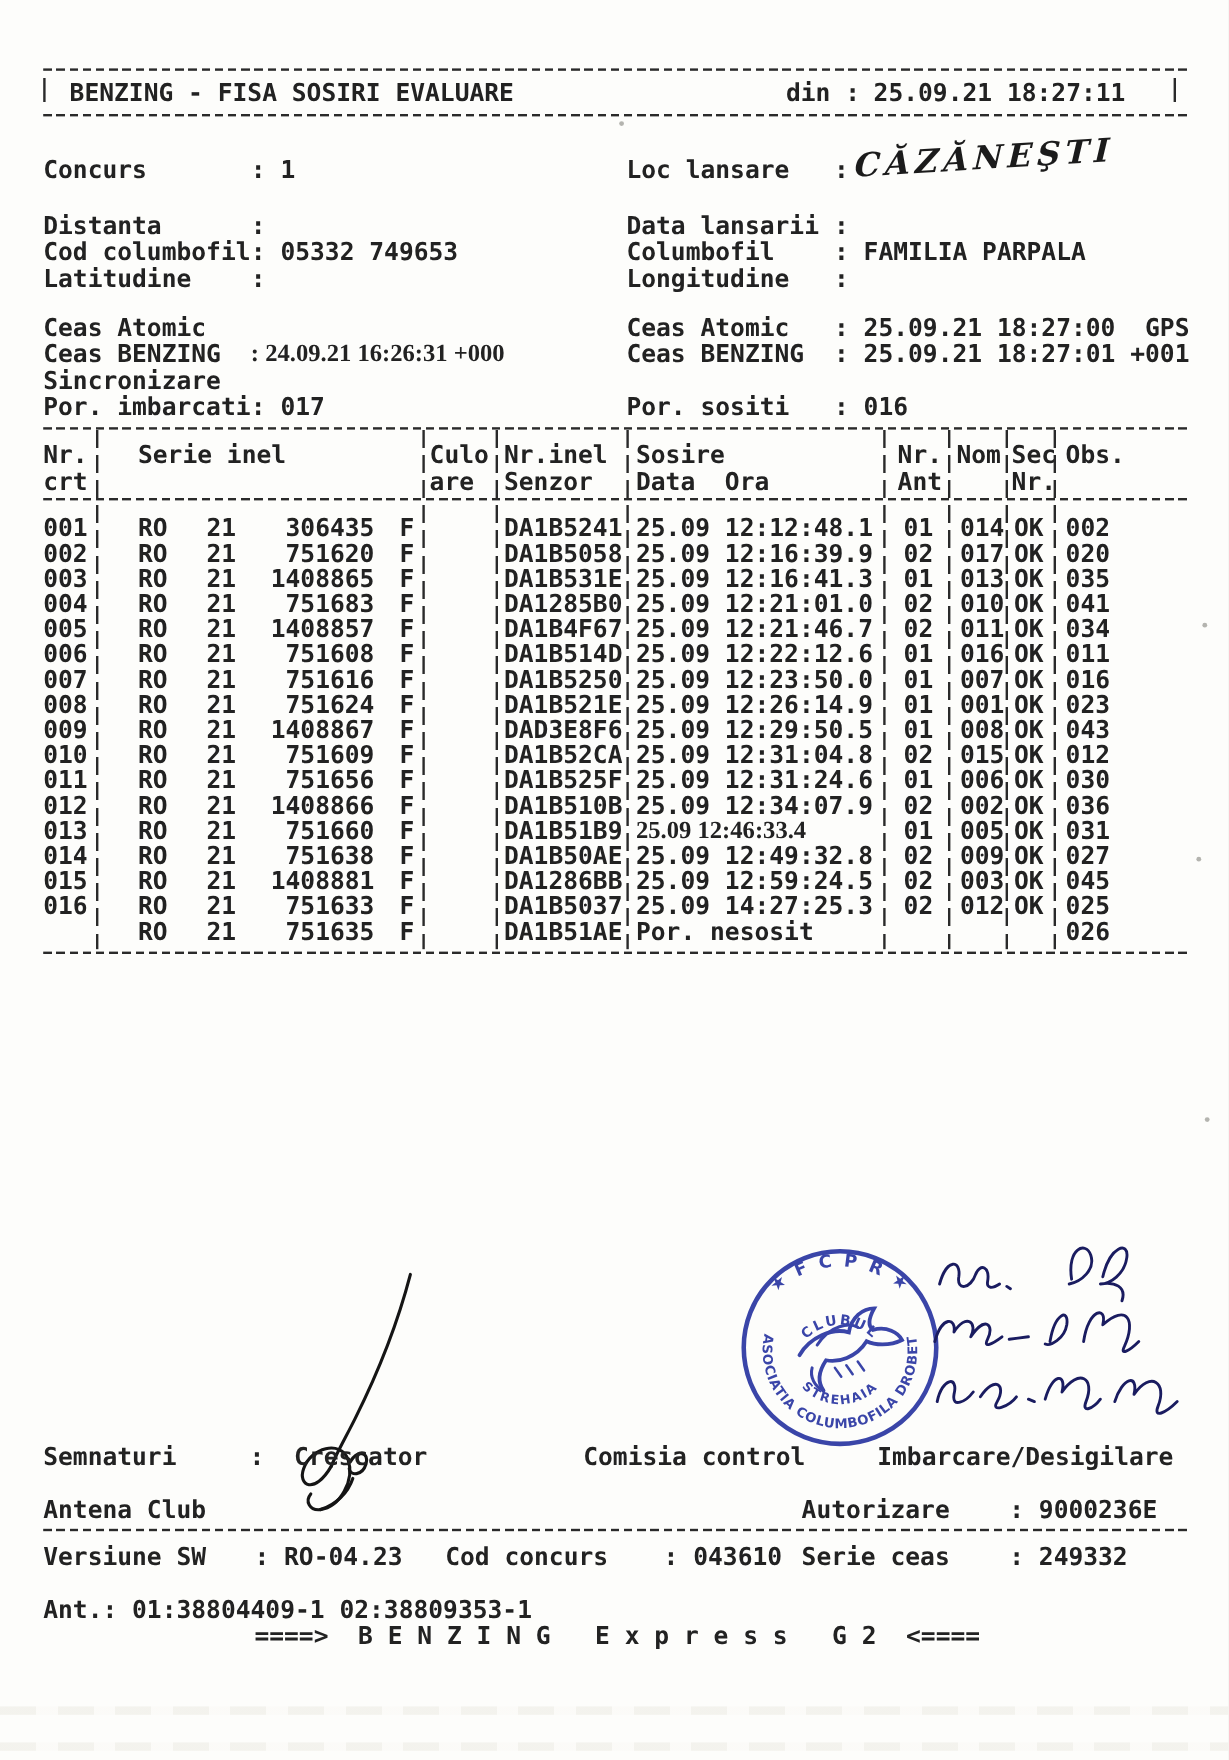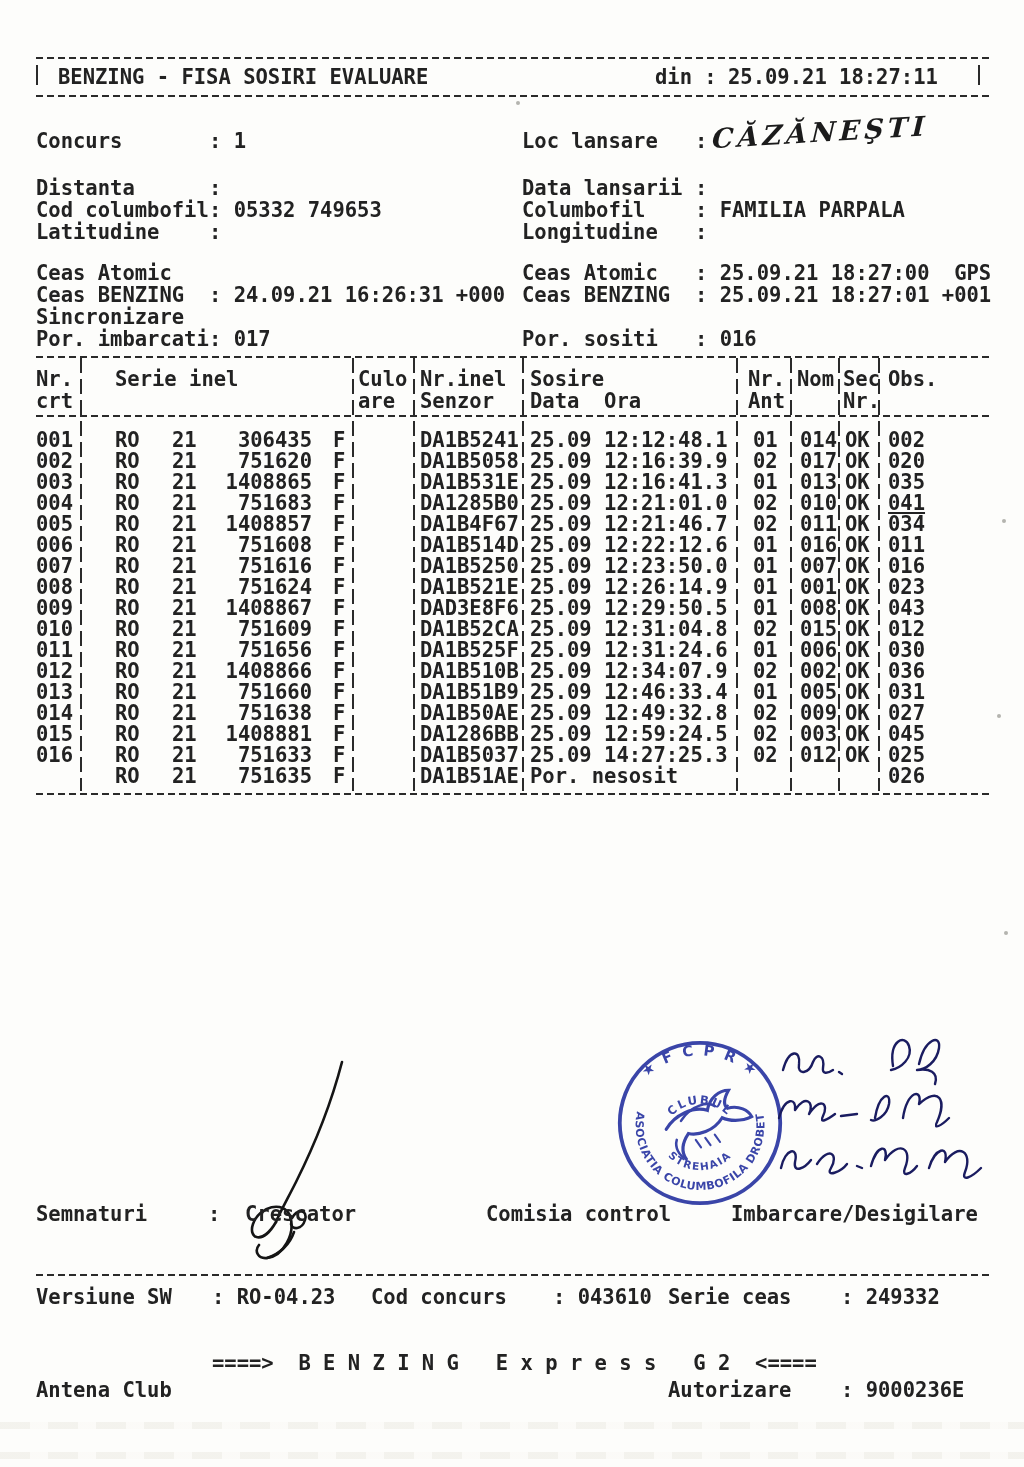--- a/index.html
+++ b/index.html
@@ -71,21 +71,21 @@
     <span style="left:659px;">:</span>
   </div>
 
   <div class="r" style="top:262px;">
     <span style="left:0;">Ceas Atomic</span>
     <span style="left:486px;">Ceas Atomic</span>
     <span style="left:659px;">: 25.09.21 18:27:00  GPS</span>
   </div>
   <div class="r" style="top:284px;">
     <span style="left:0;">Ceas BENZING</span>
-    <span style="left:173px;">: 24.09.21 16:26:31 +000</span>
+    <span style="left:173px;font-family:Liberation Serif, serif;">: 24.09.21 16:26:31 +000</span>
     <span style="left:486px;">Ceas BENZING</span>
     <span style="left:659px;">: 25.09.21 18:27:01 +001</span>
   </div>
   <div class="r" style="top:306px;">
     <span style="left:0;">Sincronizare</span>
   </div>
   <div class="r" style="top:328px;">
     <span style="left:0;">Por. imbarcati</span>
     <span style="left:173px;">: 017</span>
     <span style="left:486px;">Por. sositi</span>
@@ -162,21 +162,21 @@
         <span style="left:0;">004</span>
         <span style="left:79px;">RO</span>
         <span style="left:136px;">21</span>
         <span class="serial" style="left:178px;">751683</span>
         <span style="left:297px;">F</span>
         <span style="left:384px;">DA1285B0</span>
         <span style="left:494px;">25.09 12:21:01.0</span>
         <span style="left:717px;">02</span>
         <span style="left:764px;">010</span>
         <span style="left:809px;">OK</span>
-        <span style="left:852px;text-decoration:underline;">041</span>
+        <span style="left:852px;">041</span>
       </div>
 
       <div class="trow">
         <span style="left:0;">005</span>
         <span style="left:79px;">RO</span>
         <span style="left:136px;">21</span>
         <span class="serial" style="left:178px;">1408857</span>
         <span style="left:297px;">F</span>
         <span style="left:384px;">DA1B4F67</span>
         <span style="left:494px;">25.09 12:21:46.7</span>
@@ -284,21 +284,21 @@
         <span style="left:852px;">036</span>
       </div>
 
       <div class="trow">
         <span style="left:0;">013</span>
         <span style="left:79px;">RO</span>
         <span style="left:136px;">21</span>
         <span class="serial" style="left:178px;">751660</span>
         <span style="left:297px;">F</span>
         <span style="left:384px;">DA1B51B9</span>
-        <span style="left:494px;">25.09 12:46:33.4</span>
+        <span style="left:494px;font-family:Liberation Serif, serif;">25.09 12:46:33.4</span>
         <span style="left:717px;">01</span>
         <span style="left:764px;">005</span>
         <span style="left:809px;">OK</span>
         <span style="left:852px;">031</span>
       </div>
 
       <div class="trow">
         <span style="left:0;">014</span>
         <span style="left:79px;">RO</span>
         <span style="left:136px;">21</span>
@@ -431,24 +431,27 @@
 
   <div class="hd" style="left:36px;top:1274px;width:954px;"></div>
   <div class="r" style="top:1286px;">
     <span style="left:0;">Versiune SW</span>
     <span style="left:176px;">: RO-04.23</span>
     <span style="left:335px;">Cod concurs</span>
     <span style="left:517px;">: 043610</span>
     <span style="left:632px;">Serie ceas</span>
     <span style="left:805px;">: 249332</span>
   </div>
-  <div class="r" style="top:1379px;">
+  <div class="r" style="top:1247px;">
     <span style="left:0;">Antena Club</span>
     <span style="left:632px;">Autorizare</span>
     <span style="left:805px;">: 9000236E</span>
+  </div>
+  <div class="r" style="top:1330px;">
+    <span style="left:0;">Ant.: 01:38804409-1 02:38809353-1</span>
   </div>
   <div class="r" style="top:1352px;">
     <span style="left:176px;">====&gt;  B E N Z I N G   E x p r e s s   G 2  &lt;====</span>
   </div>
 
   <div class="speck" style="left:1002px;top:519px;"></div>
   <div class="speck" style="left:997px;top:714px;"></div>
   <div class="speck" style="left:1004px;top:931px;"></div>
   <div class="speck" style="left:516px;top:101px;"></div>
   <div class="scanband" style="top:1422px;"></div>

